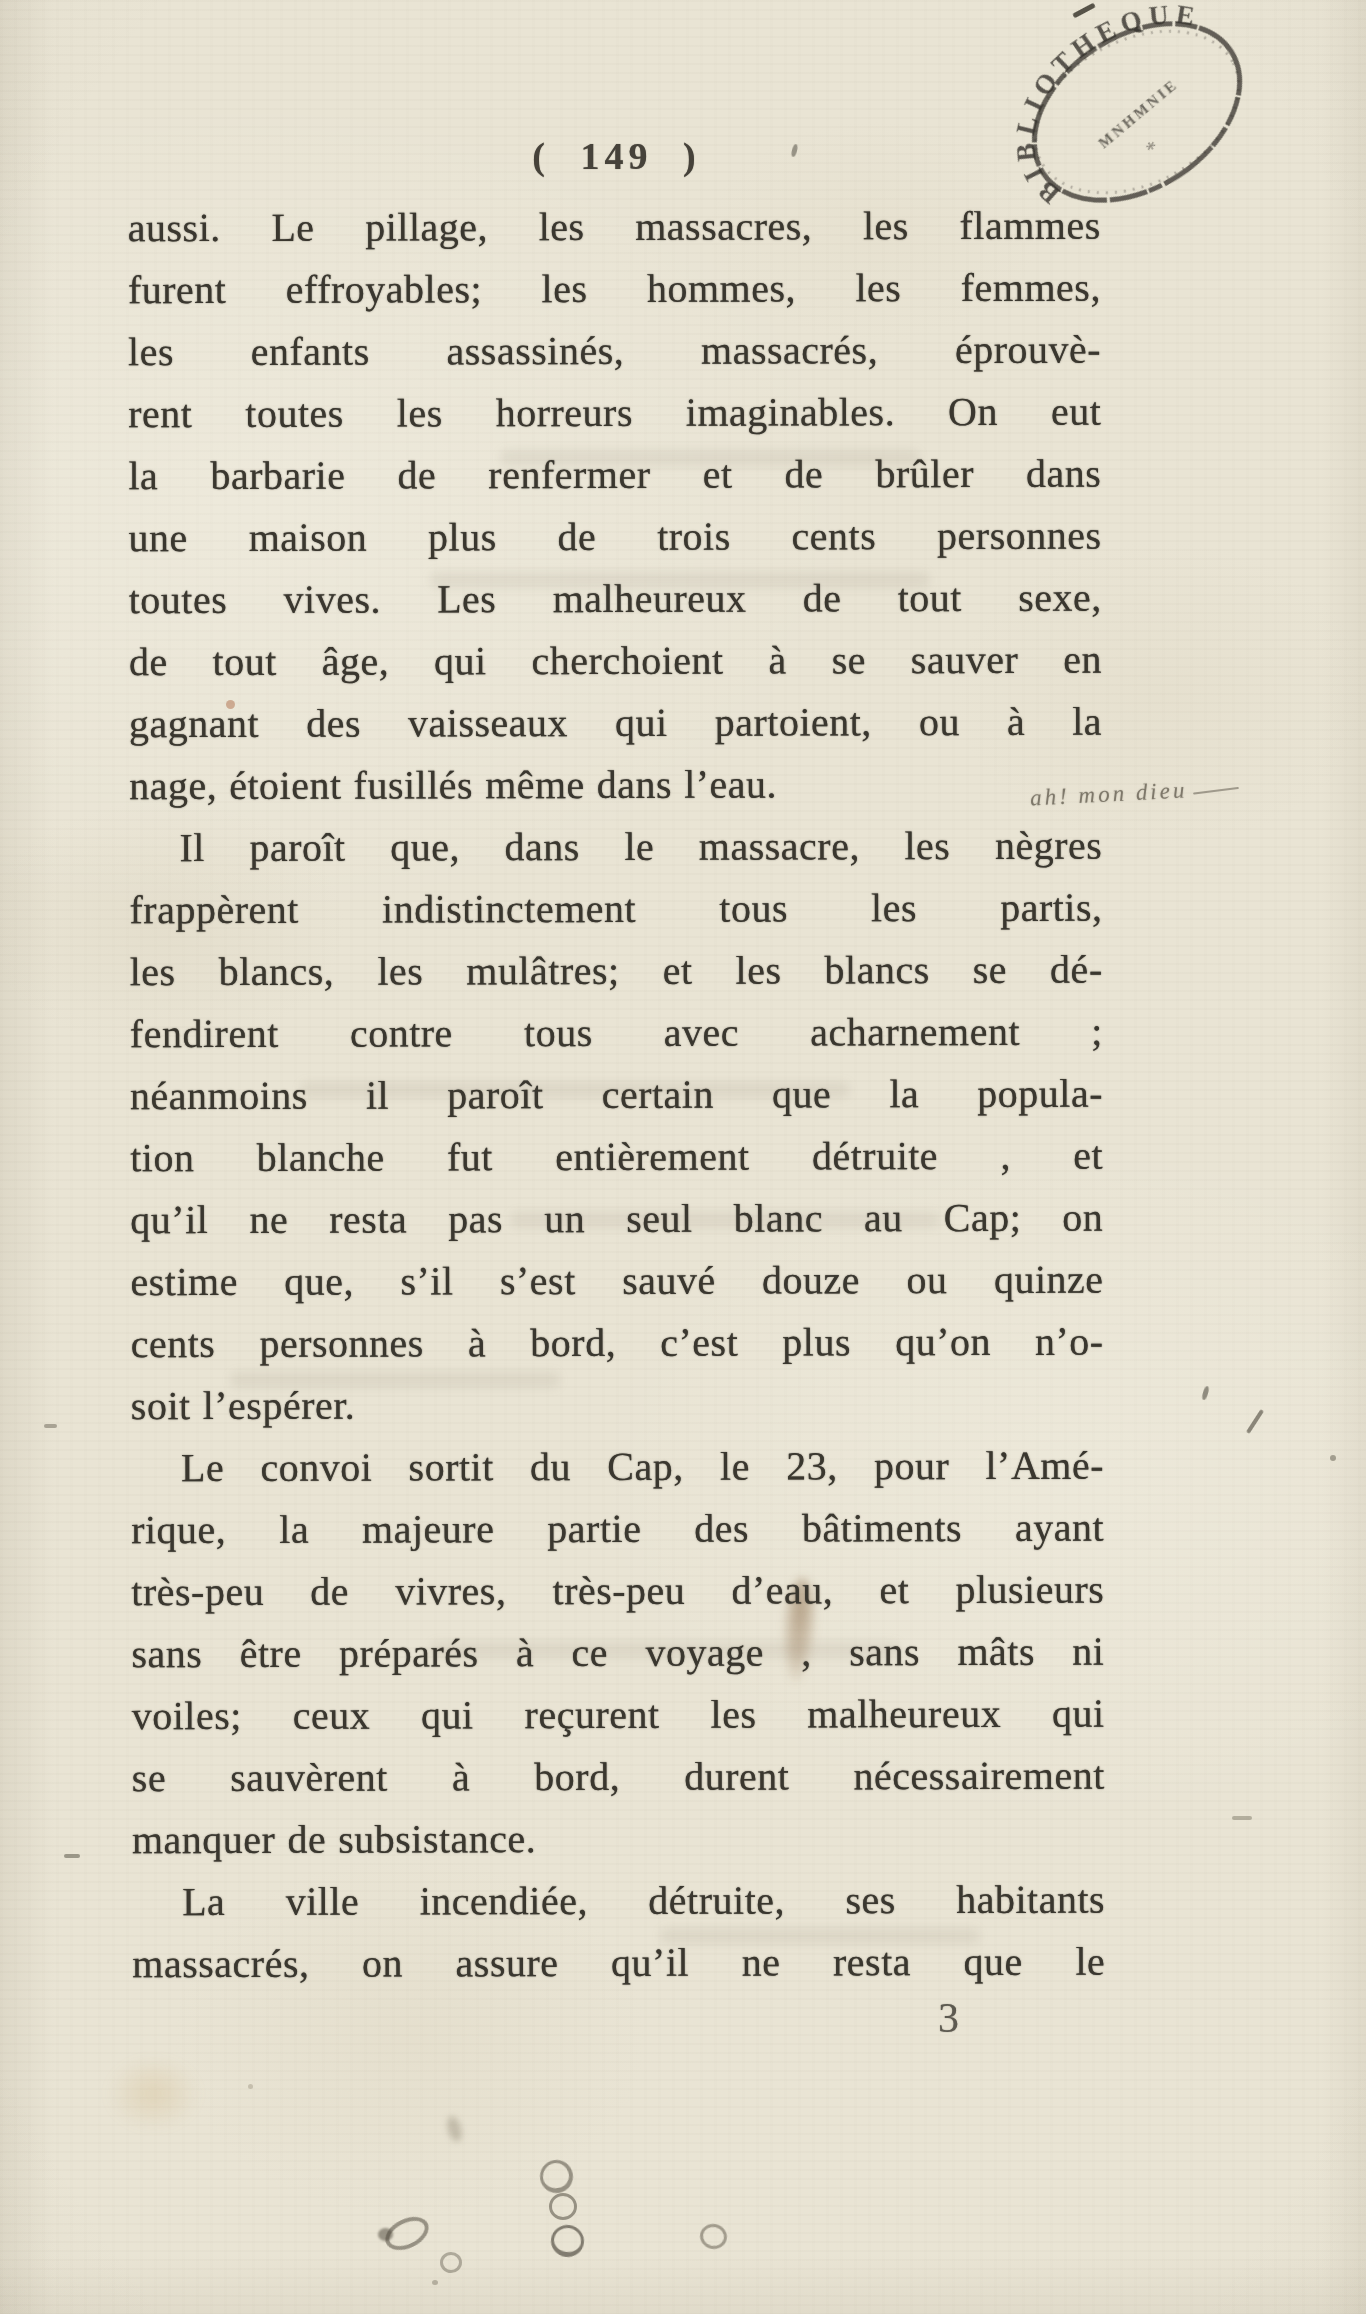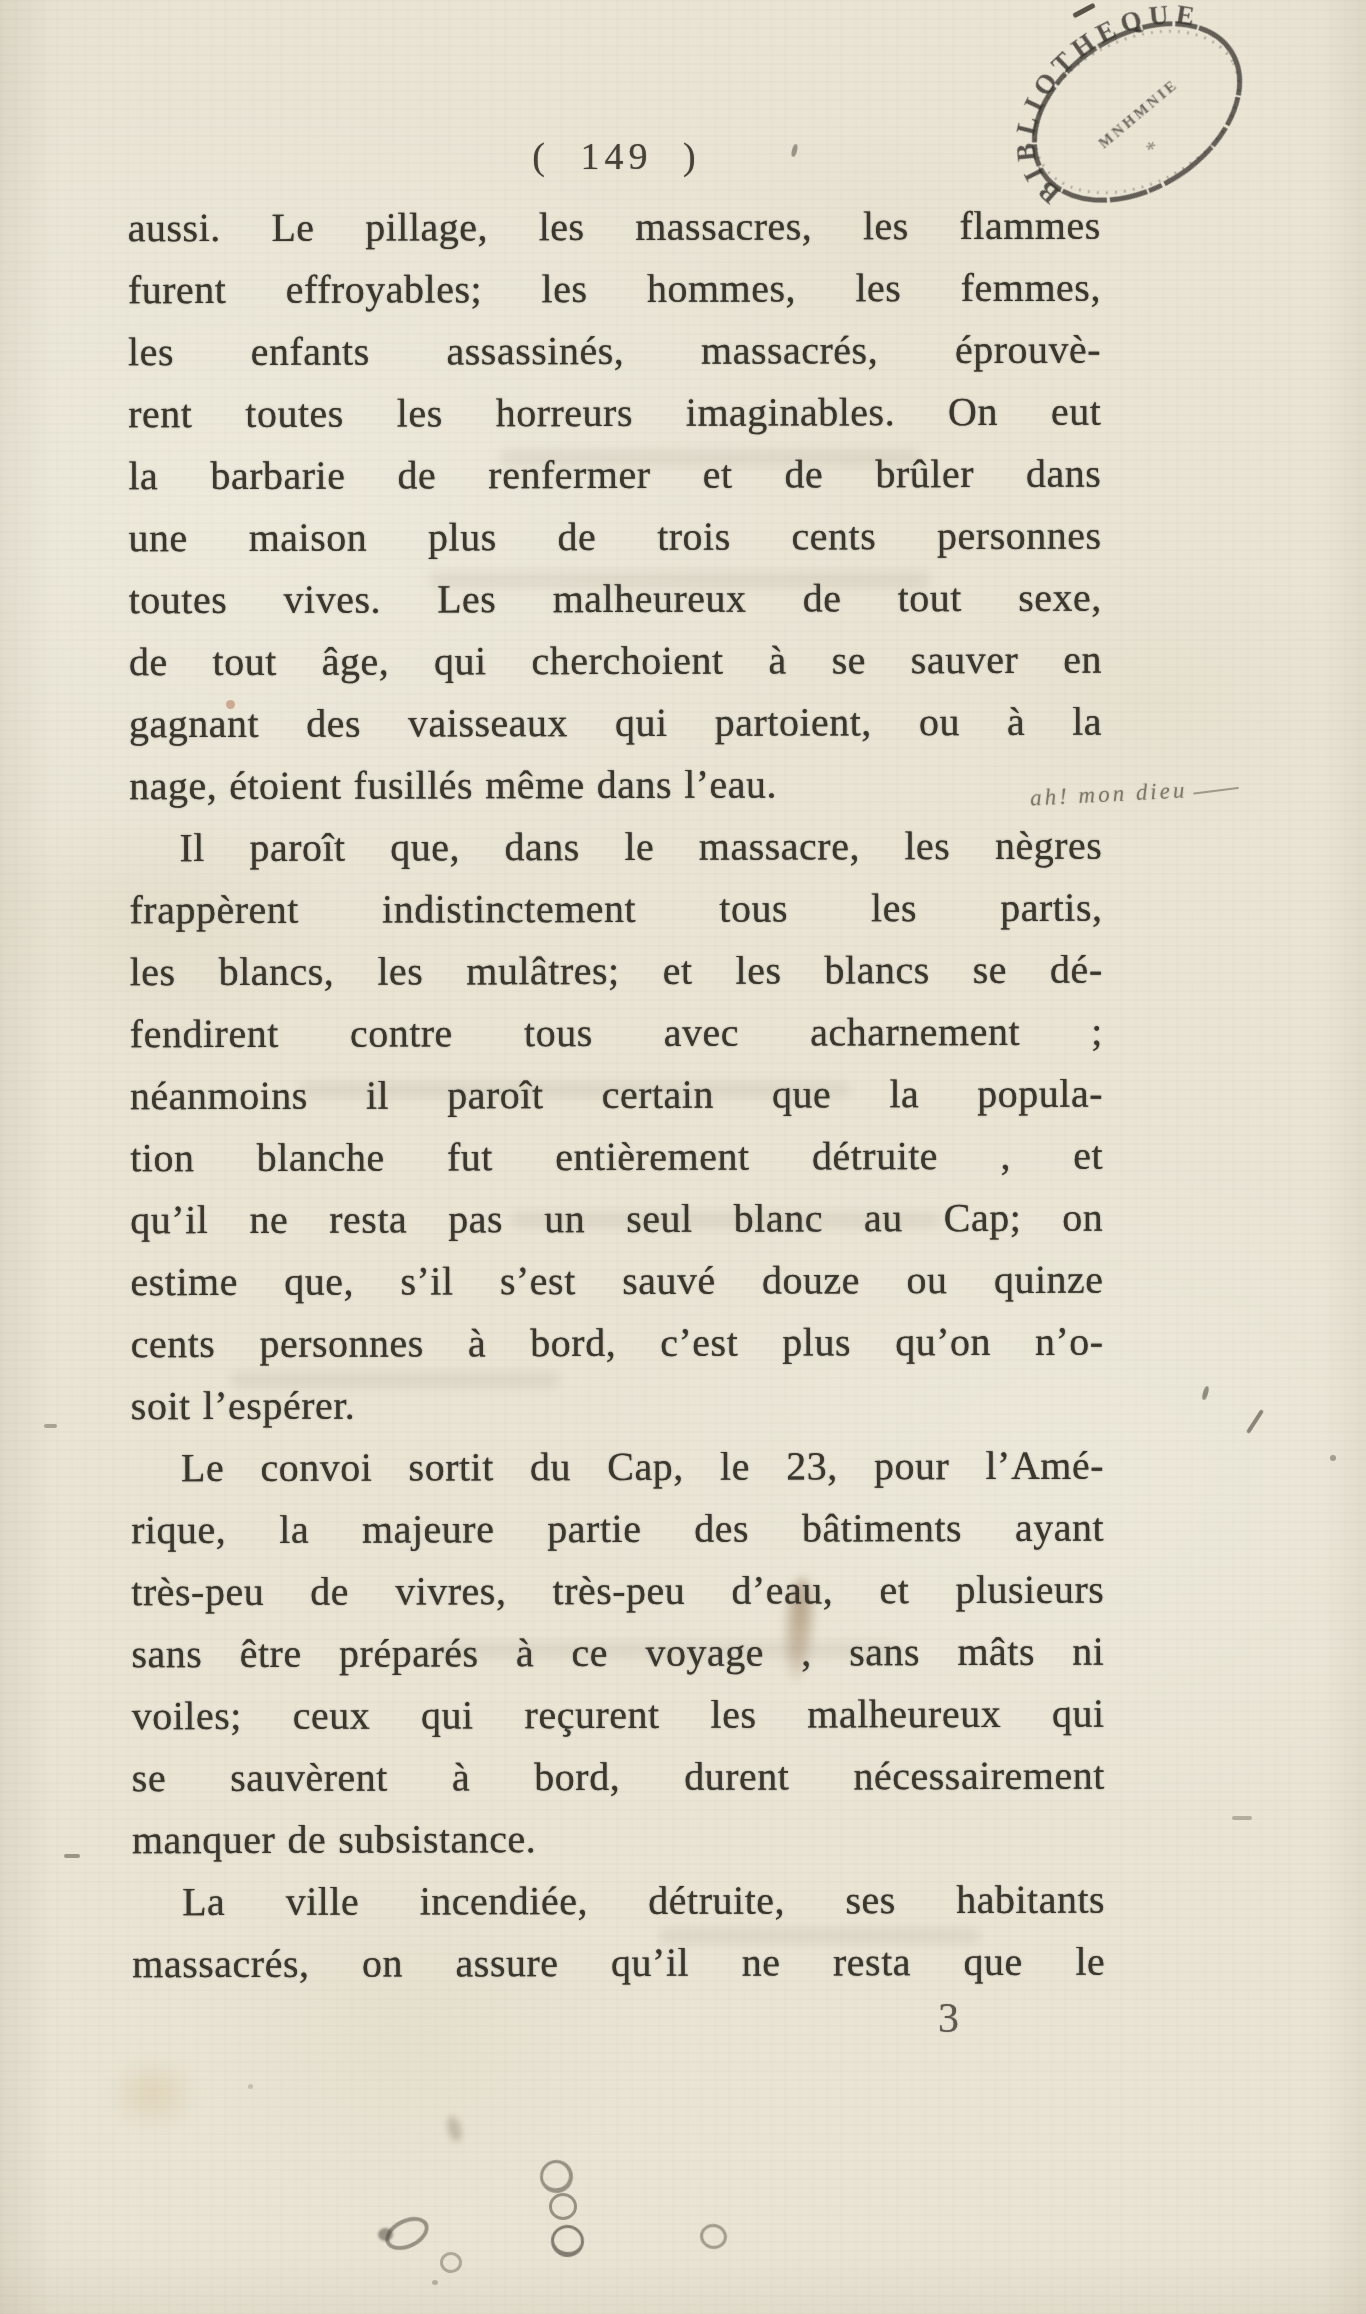--- a/index.html
+++ b/index.html
@@ -36,20 +36,21 @@
       radial-gradient(ellipse 300px 220px at 85% 30%, rgba(210,200,175,0.14), rgba(210,200,175,0) 70%),
       radial-gradient(ellipse 340px 260px at 30% 88%, rgba(208,198,172,0.16), rgba(208,198,172,0) 70%),
       radial-gradient(ellipse 240px 160px at 64% 10%, rgba(215,206,182,0.13), rgba(215,206,182,0) 70%);
   }
 
   .page-number{
     position:absolute;left:130px;top:134px;width:973px;z-index:3;
     text-align:center;
     font-size:38px;color:#46423a;letter-spacing:5px;word-spacing:16px;
     text-shadow:0 0 1px rgba(60,56,46,.6);
+    font-weight:bold;
   }
 
   .text-block{
     position:absolute;left:130px;top:196px;width:973px;z-index:3;
     transform:rotate(-0.15deg);
     color:var(--ink);
     font-size:40px;letter-spacing:0.5px;word-spacing:1.5px;
     text-shadow:0 0 1.1px rgba(48,45,38,.8), 0 0 3px rgba(48,45,38,.14);
   }
   .ln{height:62px;line-height:62px;text-align:justify;text-align-last:justify;white-space:nowrap;}

